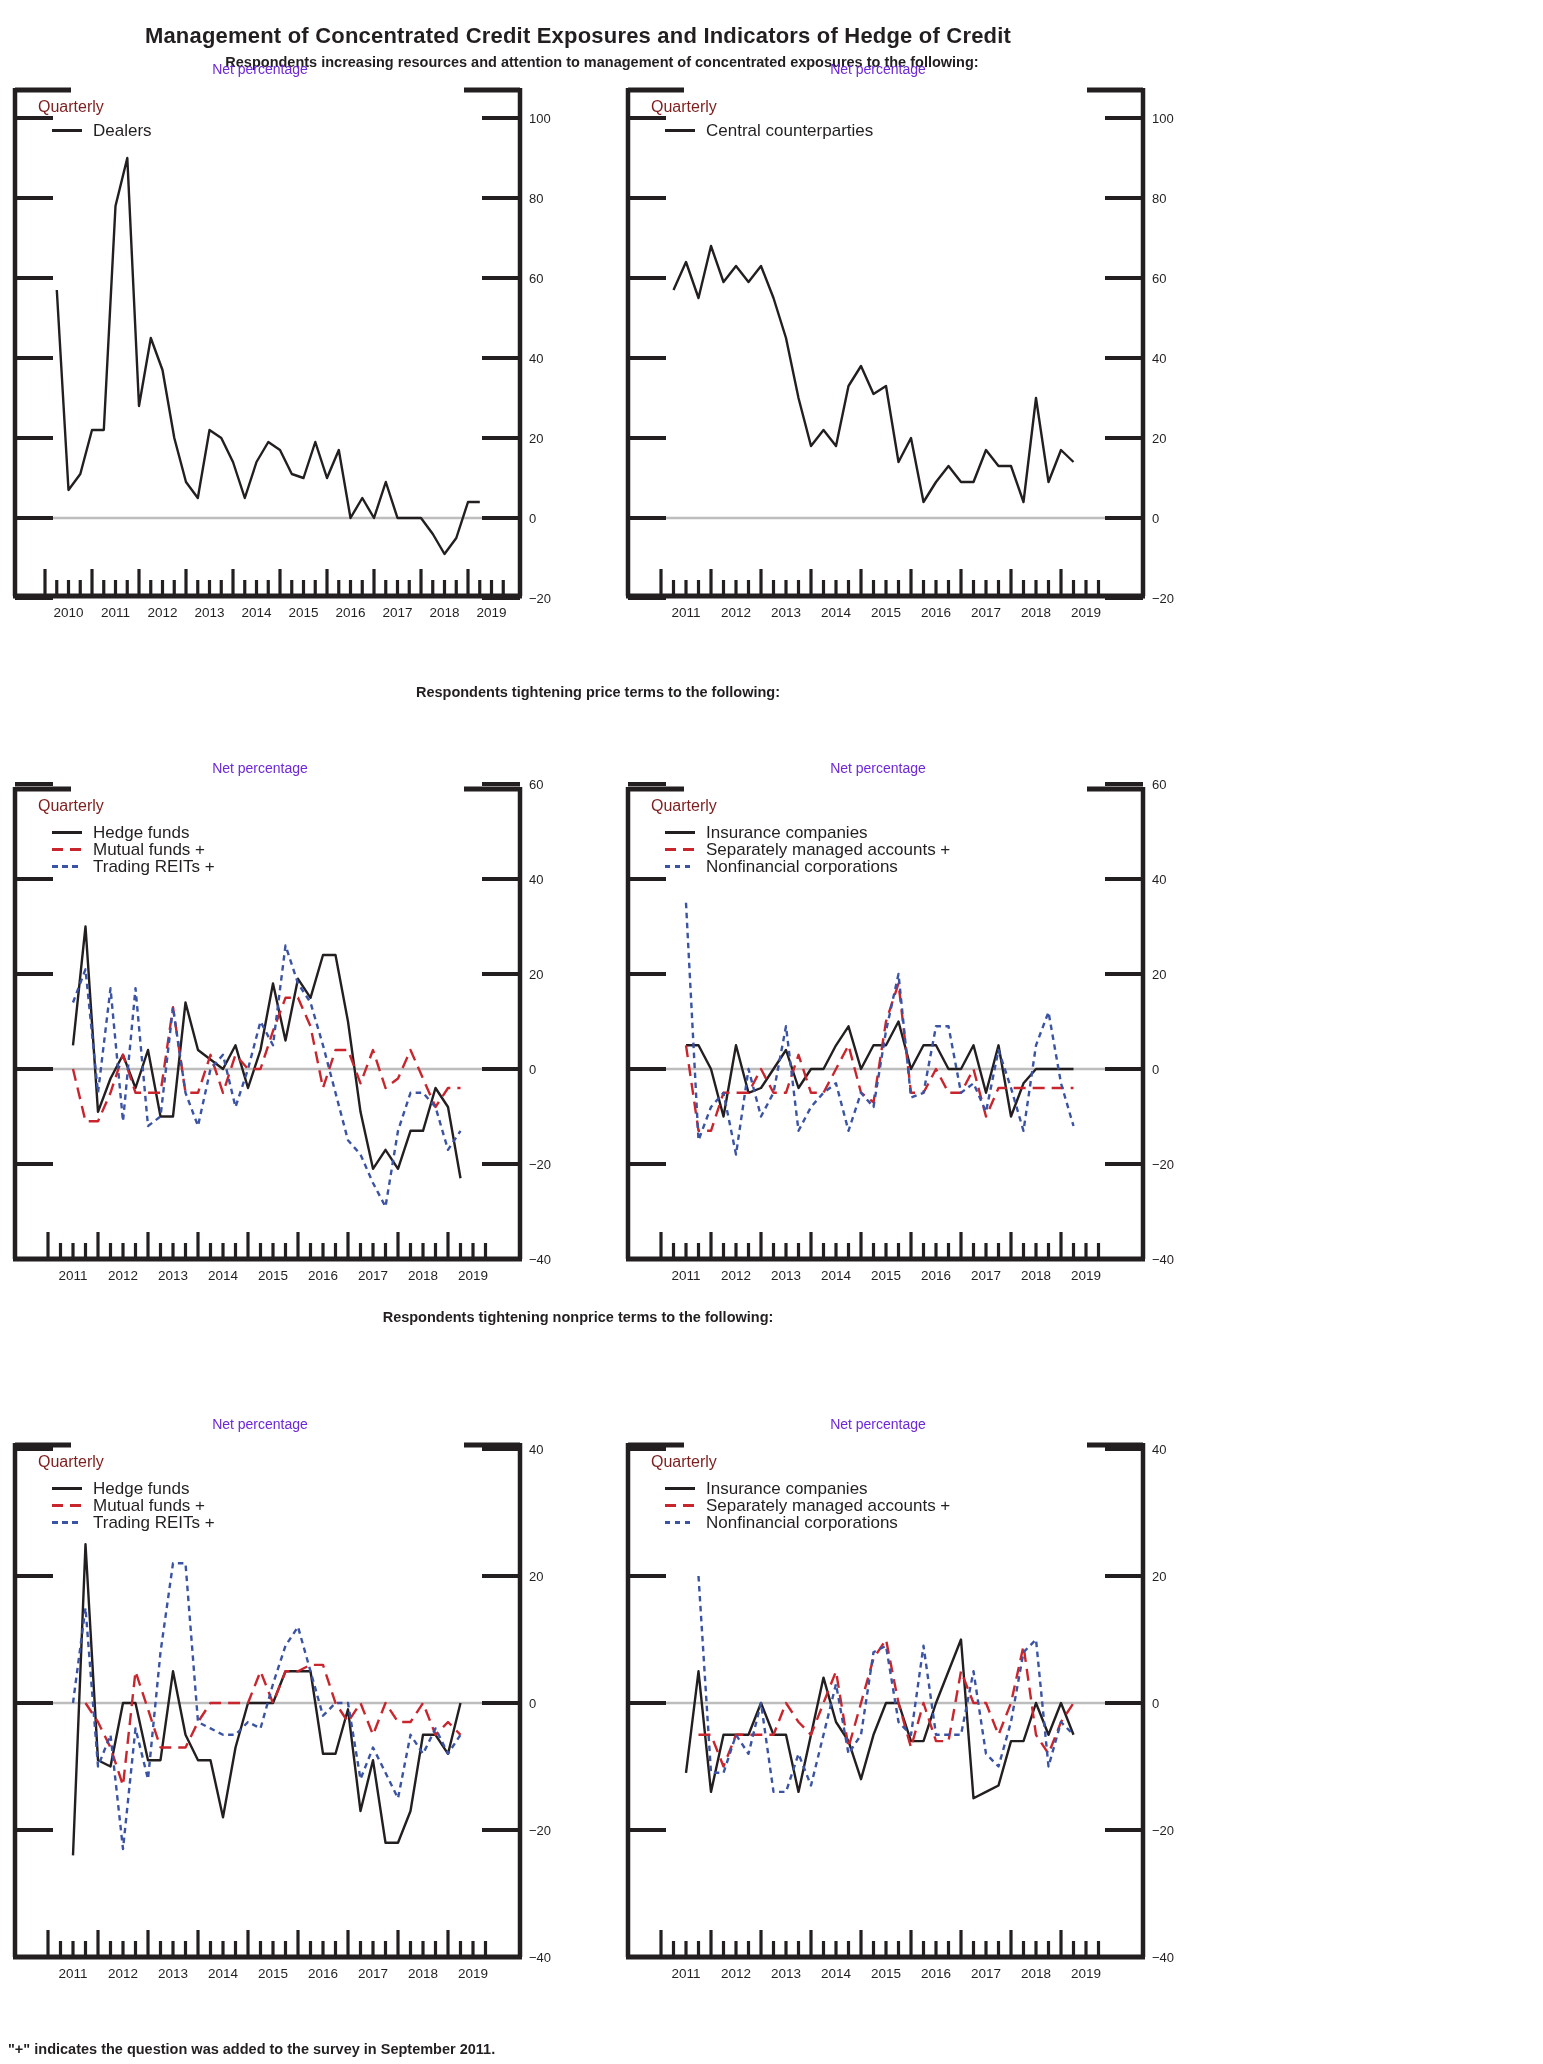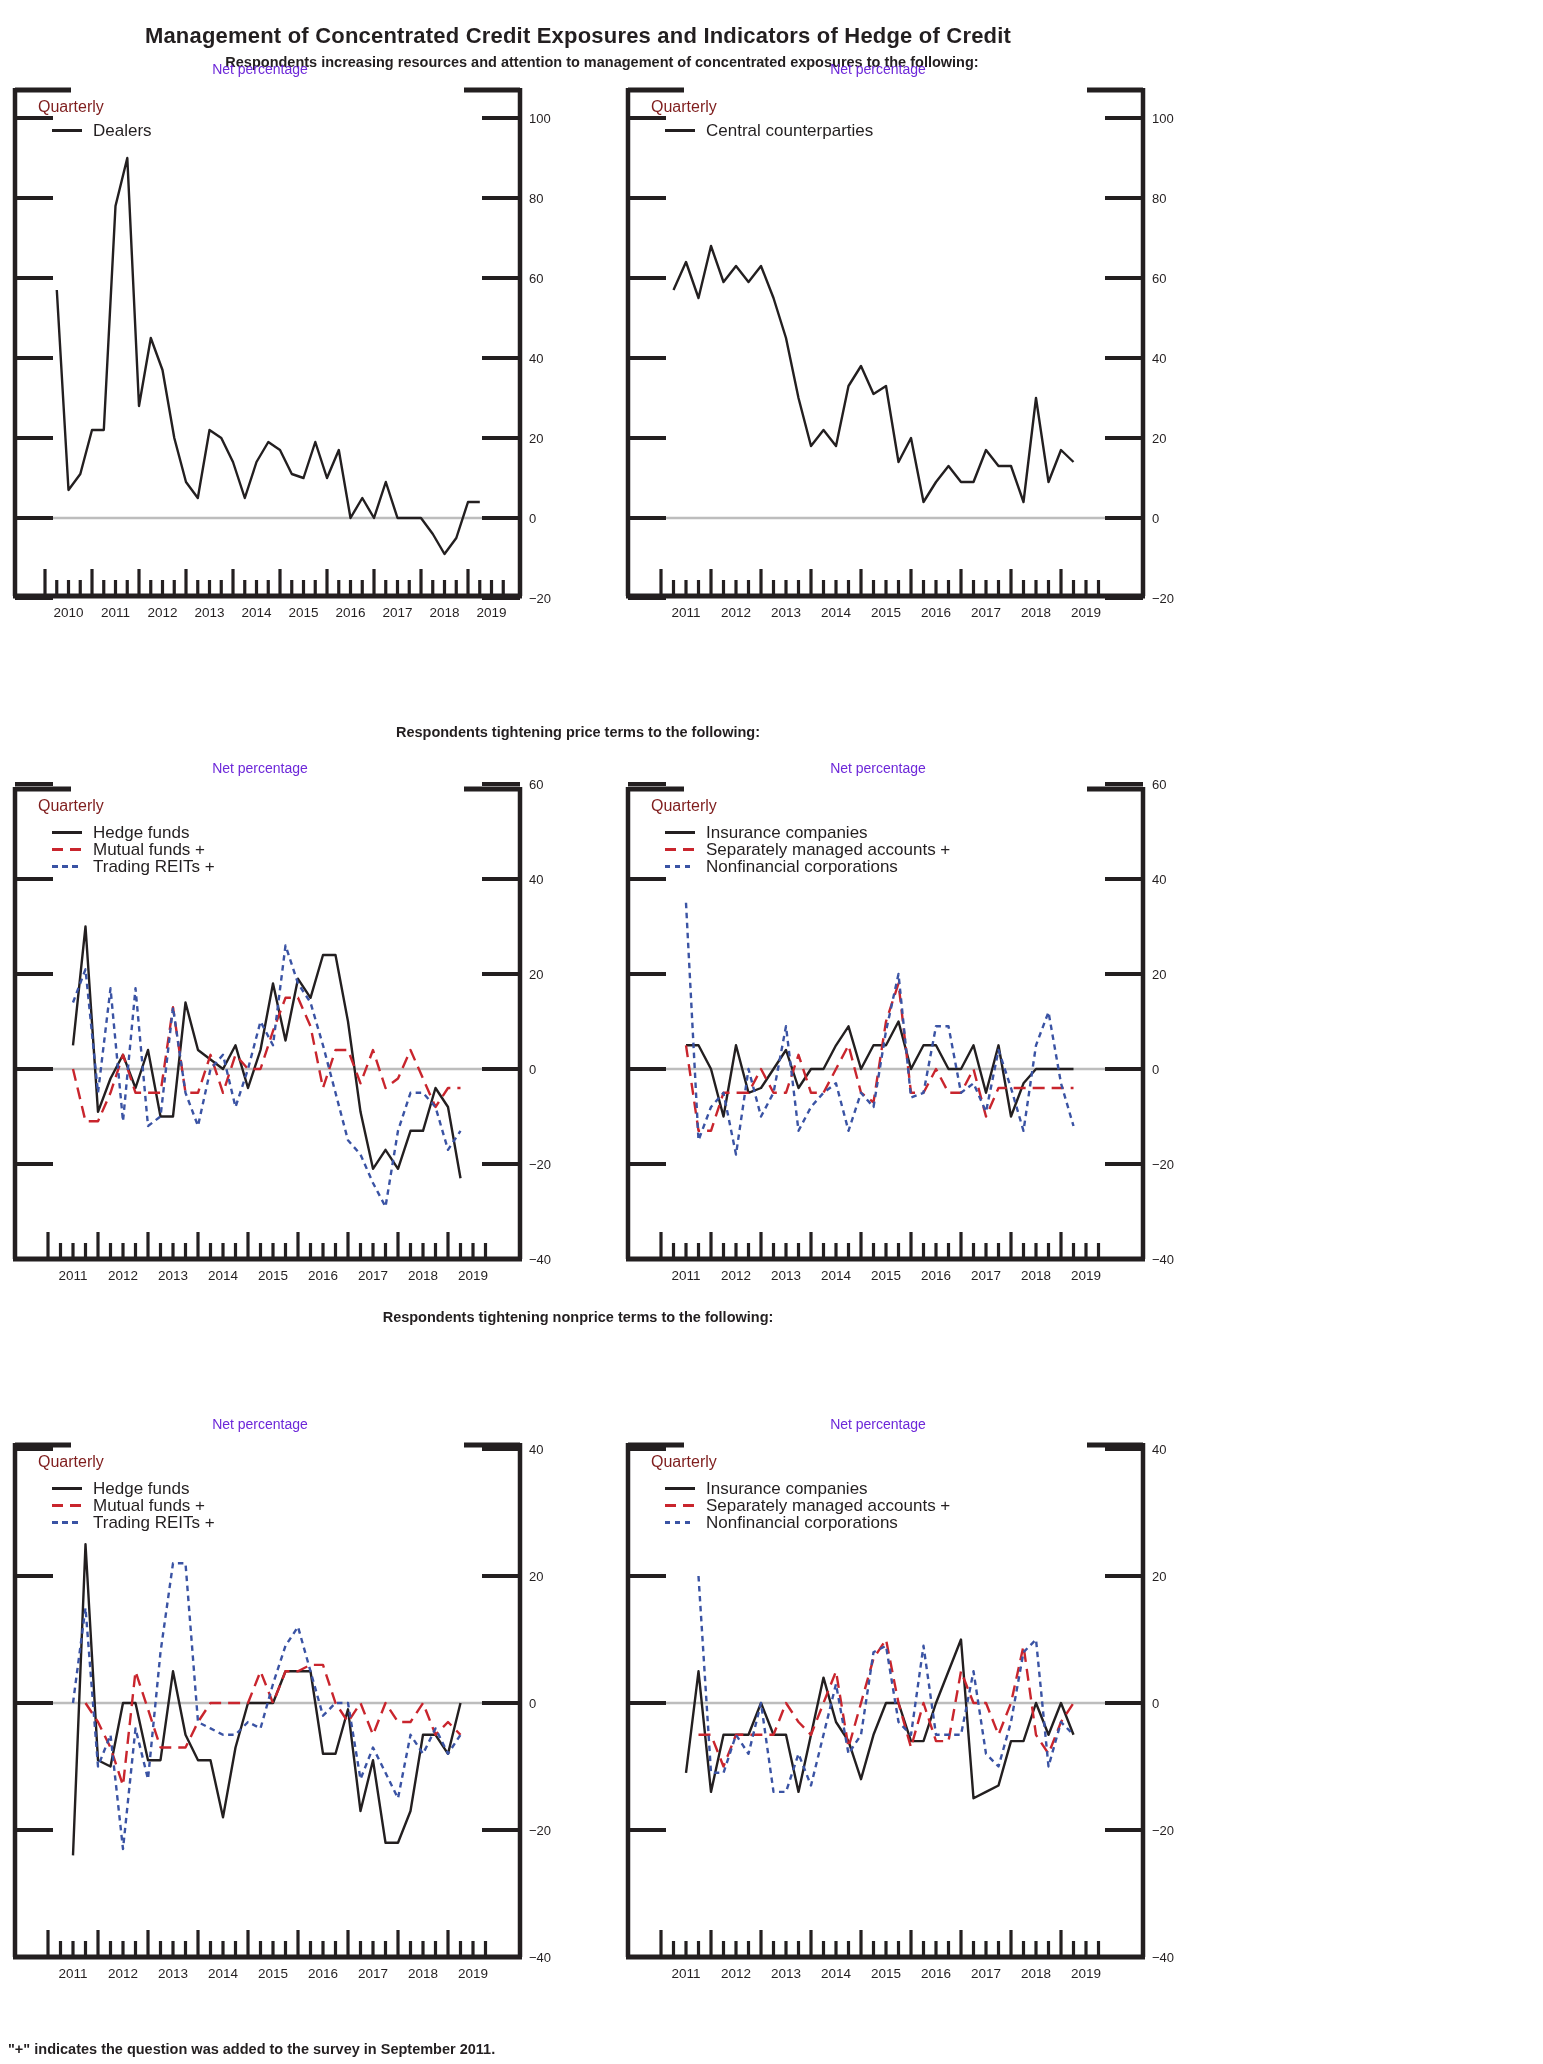--- a/index.html
+++ b/index.html
@@ -1,20 +1,20 @@
 <!DOCTYPE html>
 <html><head>
 <meta charset="utf-8">
 <style>
   html,body{margin:0;padding:0;background:#ffffff;}
   body{width:1543px;height:2064px;position:relative;font-family:"Liberation Sans",sans-serif;color:#231f20;}
   .page-title{position:absolute;left:0;top:8px;width:1156px;text-align:center;font-size:22px;font-weight:bold;letter-spacing:.2px;}
   .section-title{position:absolute;width:1156px;left:0;text-align:center;font-size:14.5px;font-weight:bold;}
   .sec0{top:42px;margin-left:24px;}
-  .sec1{top:712px;}
+  .sec1{top:672px;margin-left:20px;}
   .sec2{top:1297px;}
   .footnote{position:absolute;left:8px;top:2026px;font-size:14.5px;font-weight:bold;}
   .chart-block{position:absolute;}
   .cb0{left:0;top:55px;width:600px;height:592px;}
   .cb1{left:613px;top:55px;width:930px;height:592px;}
   .cb2{left:0;top:755px;width:600px;height:548px;}
   .cb3{left:613px;top:755px;width:930px;height:548px;}
   .cb4{left:0;top:1408px;width:600px;height:594px;}
   .cb5{left:613px;top:1408px;width:930px;height:594px;}
   .chart-block svg{position:absolute;left:0;top:0;}

